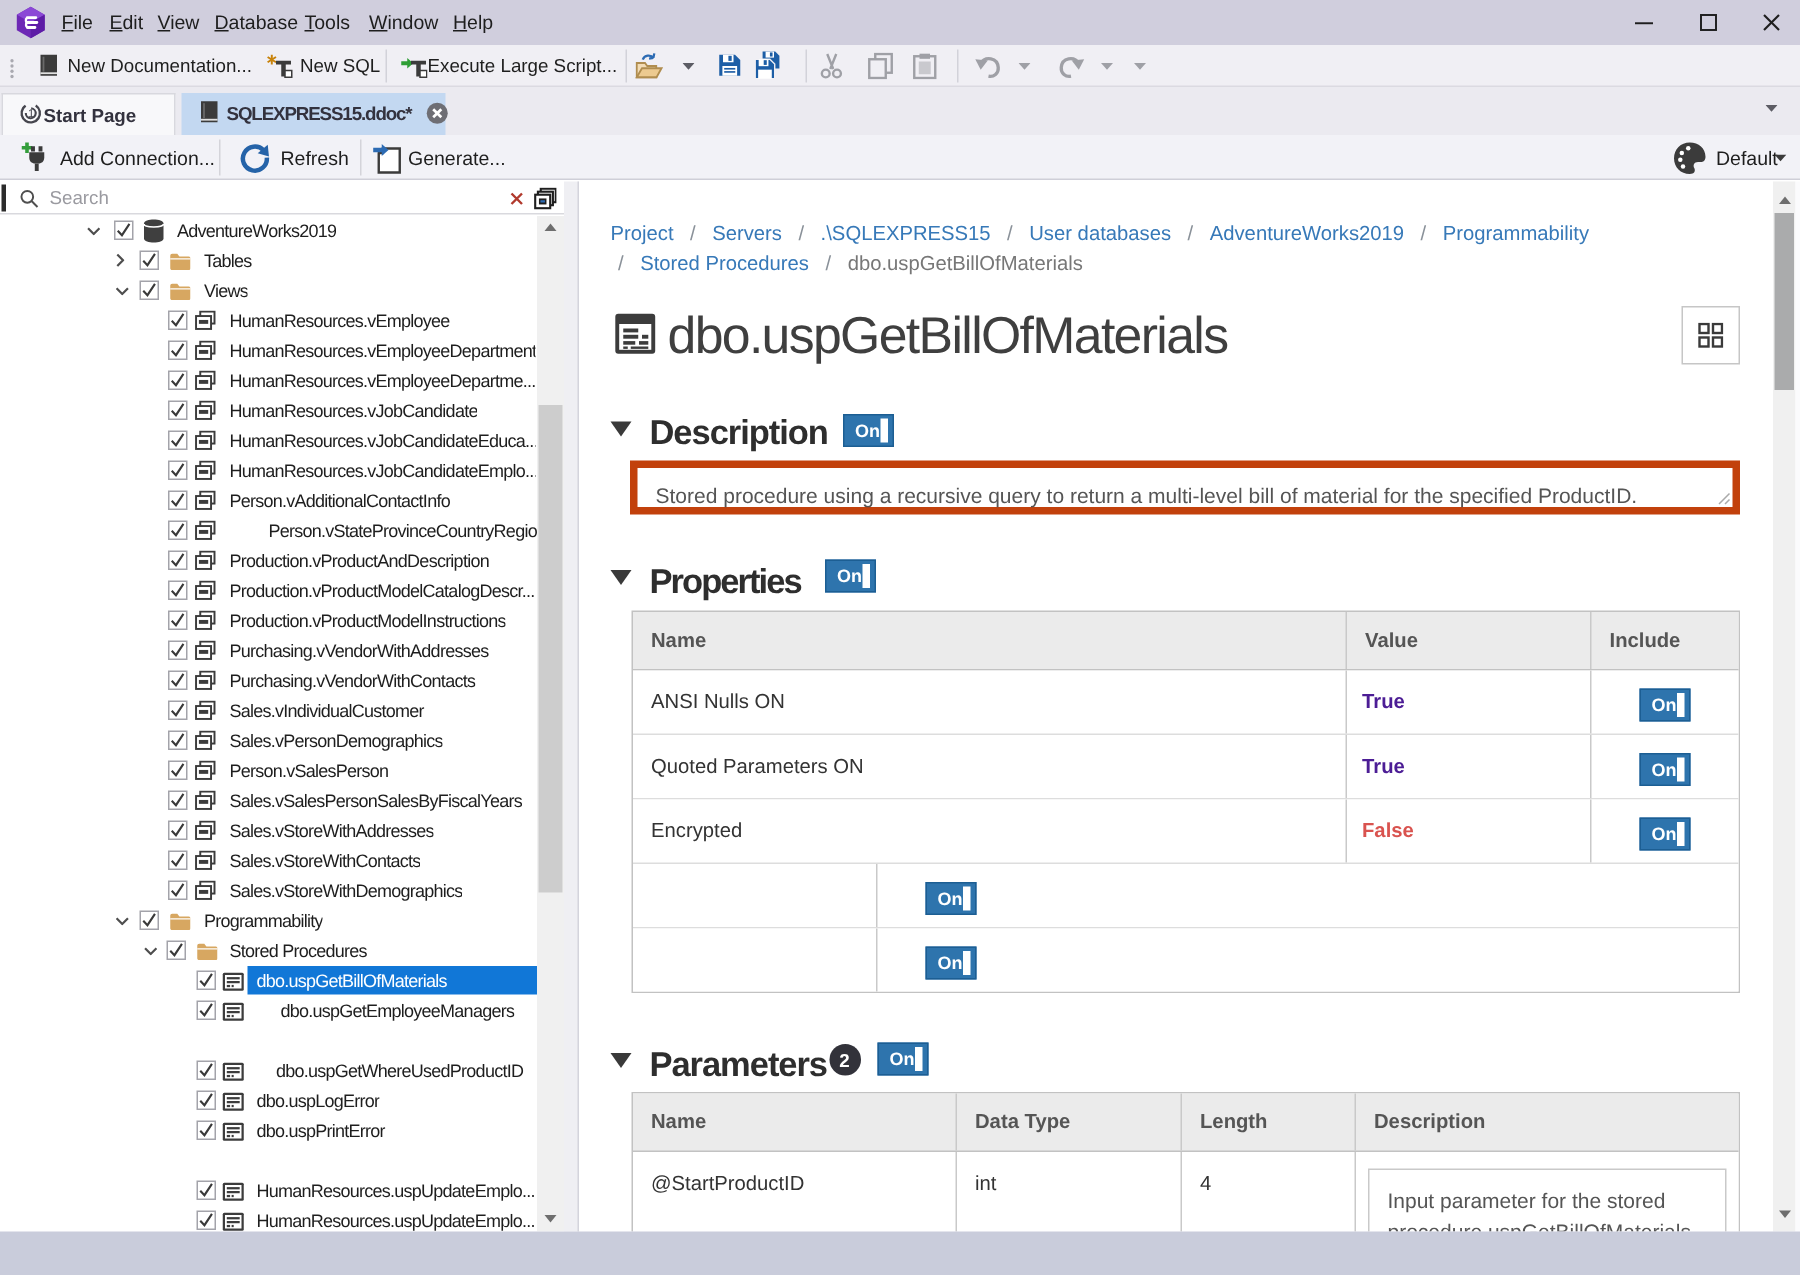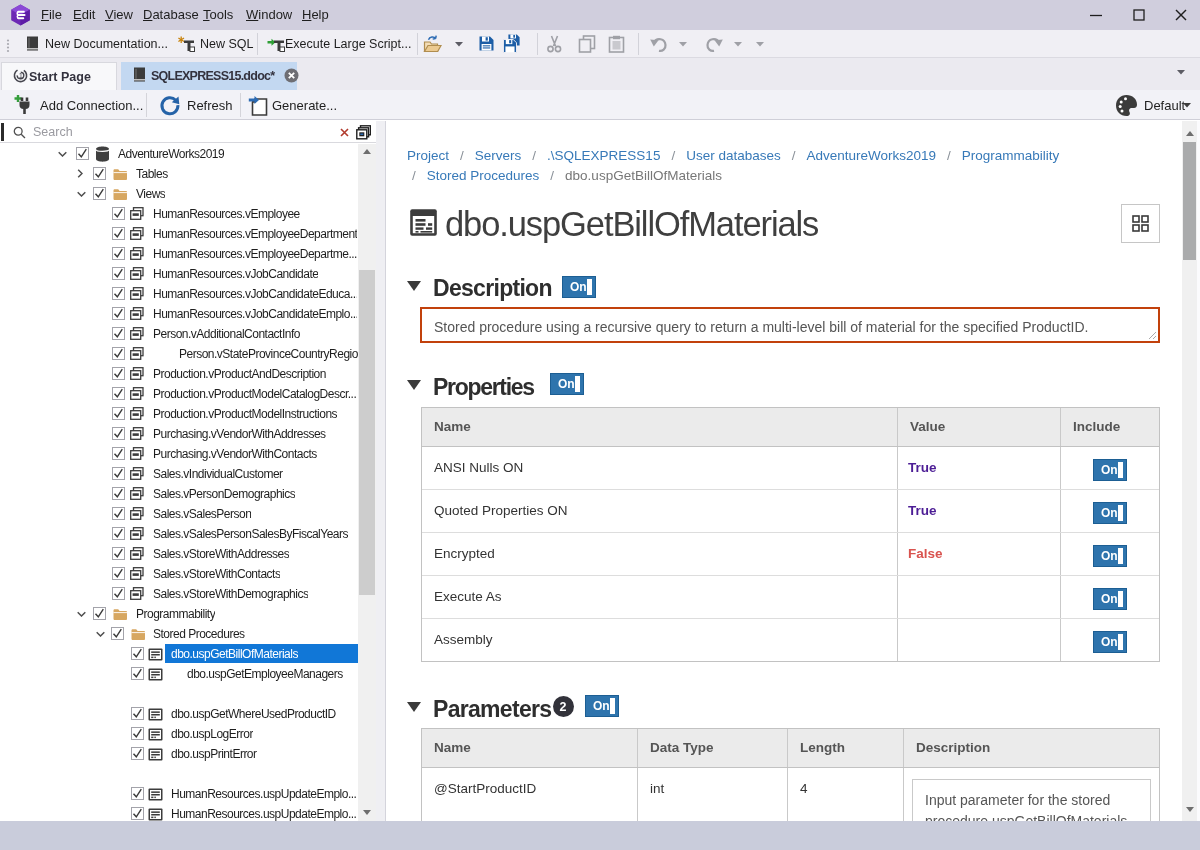--- a/index.html
+++ b/index.html
@@ -504,21 +504,21 @@
     </div>
 <div class="tr" style="top:383px">
       <span class="cb" style="left:112px">
         <svg width="11" height="11" viewBox="0 0 11 11" style="position:absolute;left:0px;top:0px">
           <use href="#i-chk"></use>
         </svg>
       </span>
       <svg class="abs" style="left:130px;top:3px" width="14" height="13" viewBox="0 0 14 13">
         <use href="#i-vw"></use>
       </svg>
-      <span class="lb" style="left:153px;">Sales.vSalesPerson</span>
+      <span class="lb" style="left:153px;">Person.vSalesPerson</span>
     </div>
 <div class="tr" style="top:403px">
       <span class="cb" style="left:112px">
         <svg width="11" height="11" viewBox="0 0 11 11" style="position:absolute;left:0px;top:0px">
           <use href="#i-chk"></use>
         </svg>
       </span>
       <svg class="abs" style="left:130px;top:3px" width="14" height="13" viewBox="0 0 14 13">
         <use href="#i-vw"></use>
       </svg>
@@ -610,21 +610,21 @@
     </div>
 <div class="tr" style="top:583px">
       <span class="cb" style="left:131px">
         <svg width="11" height="11" viewBox="0 0 11 11" style="position:absolute;left:0px;top:0px">
           <use href="#i-chk"></use>
         </svg>
       </span>
       <svg class="abs" style="left:148px;top:4px" width="15" height="13" viewBox="0 0 15 13">
         <use href="#i-sp"></use>
       </svg>
-      <span class="lb" style="left:171px;text-align:center;">dbo.uspGetWhereUsedProductID</span>
+      <span class="lb" style="left:184px;text-align:center;">dbo.uspGetWhereUsedProductID</span>
     </div>
 <div class="tr" style="top:603px">
       <span class="cb" style="left:131px">
         <svg width="11" height="11" viewBox="0 0 11 11" style="position:absolute;left:0px;top:0px">
           <use href="#i-chk"></use>
         </svg>
       </span>
       <svg class="abs" style="left:148px;top:4px" width="15" height="13" viewBox="0 0 15 13">
         <use href="#i-sp"></use>
       </svg>
@@ -693,21 +693,21 @@
       <rect x="10" y="10" width="6" height="6" fill="none" stroke="#3a3a3a" stroke-width="1.6"></rect>
     </svg>
   </div>
 
   <div class="secttri" style="left:20px;top:160px"></div>
   <div class="secttxt" style="left:46px;top:154px;letter-spacing:-0.7px">Description</div>
   <div class="tog" style="left:175px;top:155px">
       <b>On</b>
       <i></i>
     </div>
-  <div class="abs" style="left:33px;top:186px;width:740px;height:36px;border:2px solid #c2410c">
+  <div class="abs" style="left:33px;top:186px;width:740px;height:36px;border:5px solid #c2410c">
     <span style="position:absolute;left:12px;top:10px;font-size:14px;color:#555">Stored procedure using a recursive query to return a multi-level bill of material for the specified ProductID.</span>
     <svg style="position:absolute;right:1px;bottom:1px" width="9" height="9" viewBox="0 0 9 9">
       <path d="M8 1 L1 8 M8 5 L5 8" stroke="#aaa" stroke-width="1"></path>
     </svg>
   </div>
 
   <div class="secttri" style="left:20px;top:259px"></div>
   <div class="secttxt" style="left:46px;top:253px;letter-spacing:-1.3px">Properties</div>
   <div class="tog" style="left:163px;top:252px">
       <b>On</b>
@@ -723,51 +723,49 @@
       <div class="cellsep" style="width:476px">ANSI Nulls ON</div>
       <div class="cellsep green" style="width:163px">True</div>
       <div class="rtog" style="flex:1;padding:0">
           <div class="tog" style="left:32px;top:12px">
             <b>On</b>
             <i></i>
           </div>
         </div>
     </div>
     <div class="trow" style="height:43px">
-      <div class="cellsep" style="width:476px">Quoted Properties ON</div>
+      <div class="cellsep" style="width:476px">Quoted Parameters ON</div>
       <div class="cellsep green" style="width:163px">True</div>
       <div class="rtog" style="flex:1;padding:0">
           <div class="tog" style="left:32px;top:12px">
             <b>On</b>
             <i></i>
           </div>
         </div>
     </div>
     <div class="trow" style="height:43px">
       <div class="cellsep" style="width:476px">Encrypted</div>
       <div class="cellsep red" style="width:163px">False</div>
       <div class="rtog" style="flex:1;padding:0">
           <div class="tog" style="left:32px;top:12px">
             <b>On</b>
             <i></i>
           </div>
         </div>
     </div>
     <div class="trow" style="height:43px">
-      <div class="cellsep" style="width:476px">Execute As</div>
       <div class="cellsep" style="width:163px"></div>
       <div class="rtog" style="flex:1;padding:0">
           <div class="tog" style="left:32px;top:12px">
             <b>On</b>
             <i></i>
           </div>
         </div>
     </div>
     <div class="trow" style="height:42px;border-bottom:none">
-      <div class="cellsep" style="width:476px">Assembly</div>
       <div class="cellsep" style="width:163px"></div>
       <div class="rtog" style="flex:1;padding:0">
           <div class="tog" style="left:32px;top:12px">
             <b>On</b>
             <i></i>
           </div>
         </div>
     </div>
   </div>
 

